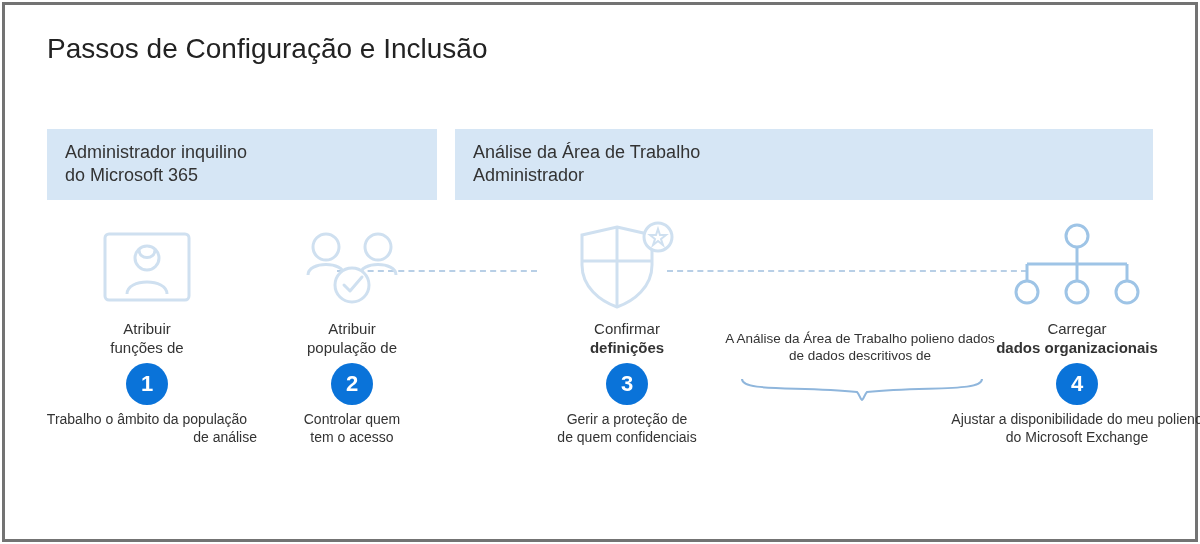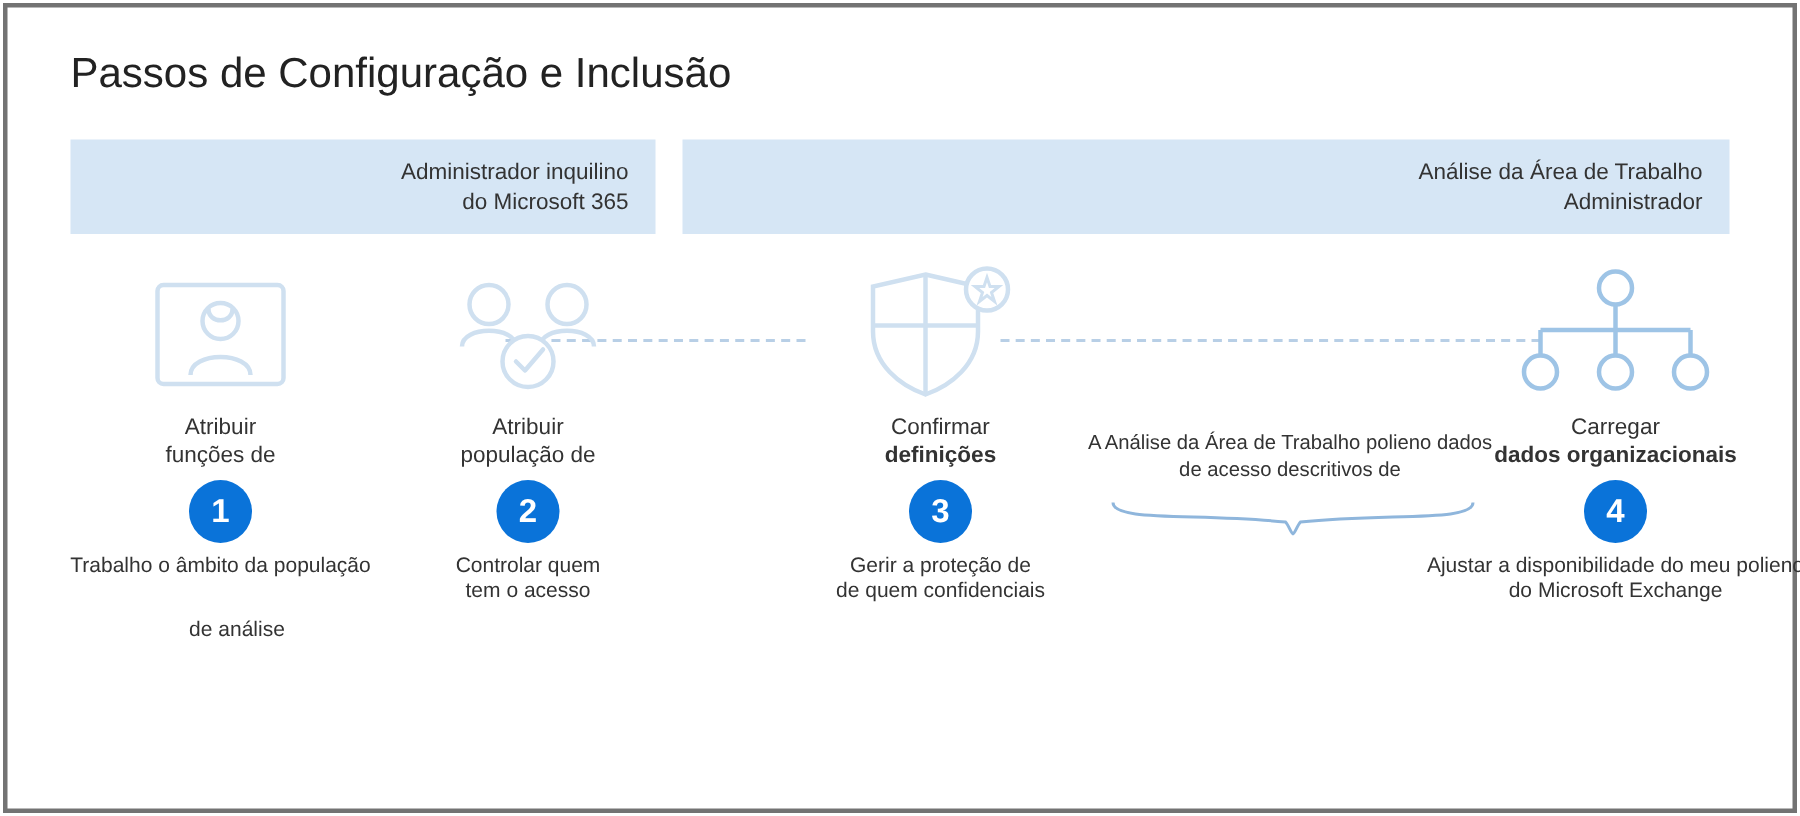--- a/index.html
+++ b/index.html
@@ -23,24 +23,25 @@
     color: #222;
     margin-bottom: 28px;
   }
   .headers {
     display: flex;
     gap: 18px;
   }
   .header-box {
     background: #d6e6f5;
     color: #333;
-    font-size: 15px;
-    text-align: right;
+    font-size: 18px;
+    text-align: left;
     padding: 12px 18px;
     line-height: 1.3;
+    margin-top: 36px;
   }
   .header-left { width: 390px; }
   .header-right { flex: 1; }
 
   .steps {
     position: relative;
     margin-top: 22px;
     height: 340px;
   }
   .step {
@@ -113,21 +114,21 @@
           <path d="M40 22 C40 32 56 32 56 22" fill="none" stroke="#cfe0f0" stroke-width="3"></path>
         </svg>
       </div>
       <div class="txt1">
         <div>Atribuir</div>
         <div>funções de</div>
       </div>
       <div class="badge">1</div>
       <div class="txt2">
         <div>Trabalho o âmbito da população</div>
-        <div style="text-align:center; padding-left:22px;margin-top:26px;">de análise</div>
+        <div style="text-align:right; padding-left:22px;">de análise</div>
       </div>
     </div>
 
     <div class="step" style="left:205px; width:200px;">
       <div class="iconwrap">
         <svg width="120" height="84" viewBox="0 0 120 84">
           <circle cx="34" cy="22" r="13" fill="none" stroke="#cfe0f0" stroke-width="3"></circle>
           <path d="M16 50 C16 36 52 36 52 50" fill="none" stroke="#cfe0f0" stroke-width="3"></path>
           <circle cx="86" cy="22" r="13" fill="none" stroke="#cfe0f0" stroke-width="3"></circle>
           <path d="M68 50 C68 36 104 36 104 50" fill="none" stroke="#cfe0f0" stroke-width="3"></path>
@@ -162,21 +163,21 @@
       </div>
       <div class="badge">3</div>
       <div class="txt2">
         <div>Gerir a proteção de</div>
         <div>de quem confidenciais</div>
       </div>
     </div>
 
     <div class="brace-note" style="left:668px; top:108px; width:290px;">
       <div>A Análise da Área de Trabalho polieno dados</div>
-      <div>de acesso descritivos de</div>
+      <div>de dados descritivos de</div>
     </div>
     <div class="brace" style="left:690px; top:152px; width:250px;">
       <svg width="250" height="30" viewBox="0 0 250 30">
         <path d="M5 5 C5 18 60 12 120 18 C122 20 124 26 125 26 C126 26 128 20 130 18 C190 12 245 18 245 5" fill="none" stroke="#8fb6dc" stroke-width="2"></path>
       </svg>
     </div>
 
     <div class="step" style="left:900px; width:260px;">
       <div class="iconwrap">
         <svg width="150" height="90" viewBox="0 0 150 90">

